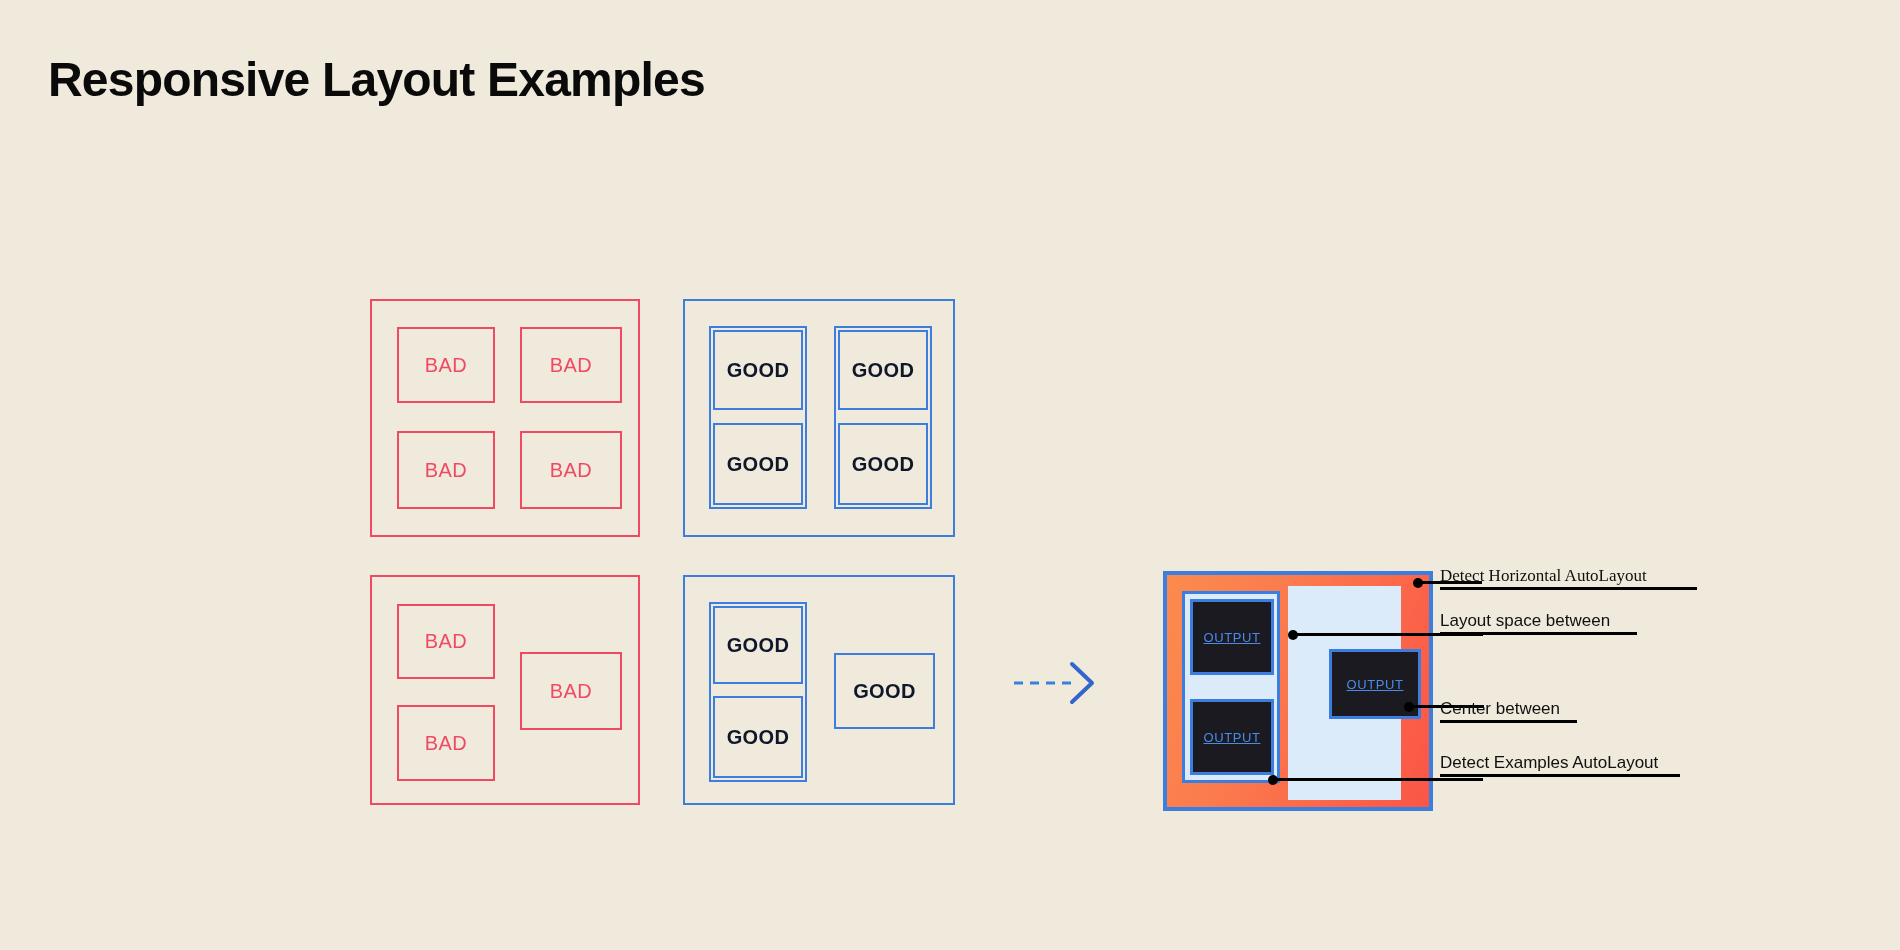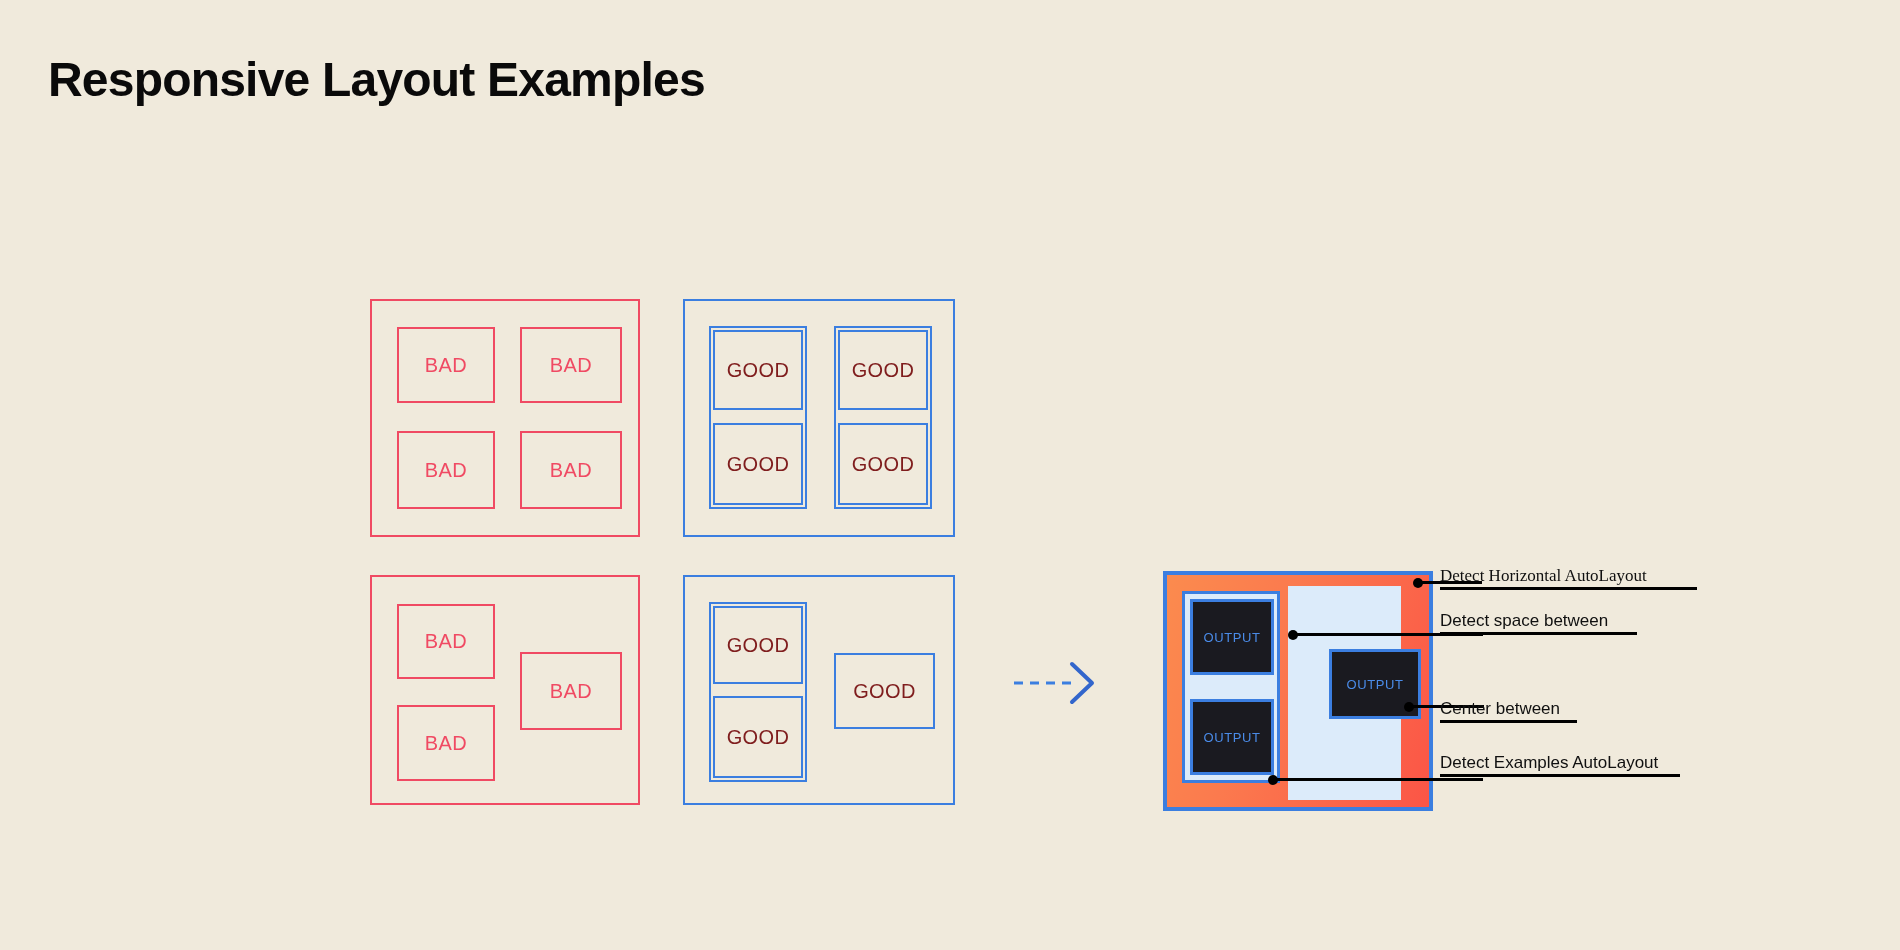--- a/index.html
+++ b/index.html
@@ -40,21 +40,21 @@
   .cell {
     position: absolute;
     box-sizing: border-box;
     display: flex;
     align-items: center;
     justify-content: center;
     font-size: 20px;
     letter-spacing: 0.4px;
   }
   .cell.bad  { border: 2px solid #F04A63; color: #F04A63; }
-  .cell.good { border: 2px solid #3B7EE0; color: #7f1d1d; }
+  .cell.good { border: 2px solid #3B7EE0; color: #0f172a; font-weight: bold; }
 
   
   .group {
     position: absolute;
     box-sizing: border-box;
     border: 2px solid #3B7EE0;
   }
 
   
   #copy {
@@ -112,20 +112,21 @@
     position: absolute;
     box-sizing: border-box;
     border: 3px solid #3B7EE0;
     background: #1A1A20;
     display: flex;
     align-items: center;
     justify-content: center;
     color: #4A8BE8;
     font-size: 13px;
     letter-spacing: 0.6px;
+    text-decoration: underline;
   }
   #out-top    { left: 5px;  top: 5px;   width: 84px;  height: 76px; }
   #out-bottom { left: 5px;  top: 105px; width: 84px;  height: 76px; }
   #out-center { left: 162px; top: 74px; width: 92px;  height: 70px; }
 
   
   .callout { position: absolute; }
   .callout .lbl {
     position: absolute;
     left: 0;
@@ -222,21 +223,21 @@
 
 <div class="dot" style="left:1268px; top:775px;"></div>
 <div class="leader" style="left:1273px; top:778px; width:210px;"></div>
 
 <div class="callout" style="left:1440px; top:560px; width:258px; height:30px;font-family:Liberation Serif, serif;">
   <div class="lbl">Detect Horizontal AutoLayout</div>
   <div class="rule" style="width:257px;"></div>
 </div>
 
 <div class="callout" style="left:1440px; top:605px; width:198px; height:30px;">
-  <div class="lbl">Detect space between</div>
+  <div class="lbl">Layout space between</div>
   <div class="rule" style="width:197px;"></div>
 </div>
 
 <div class="callout" style="left:1440px; top:693px; width:140px; height:30px;">
   <div class="lbl">Center between</div>
   <div class="rule" style="width:137px;"></div>
 </div>
 
 <div class="callout" style="left:1440px; top:747px; width:242px; height:30px;">
   <div class="lbl">Detect Examples AutoLayout</div>

